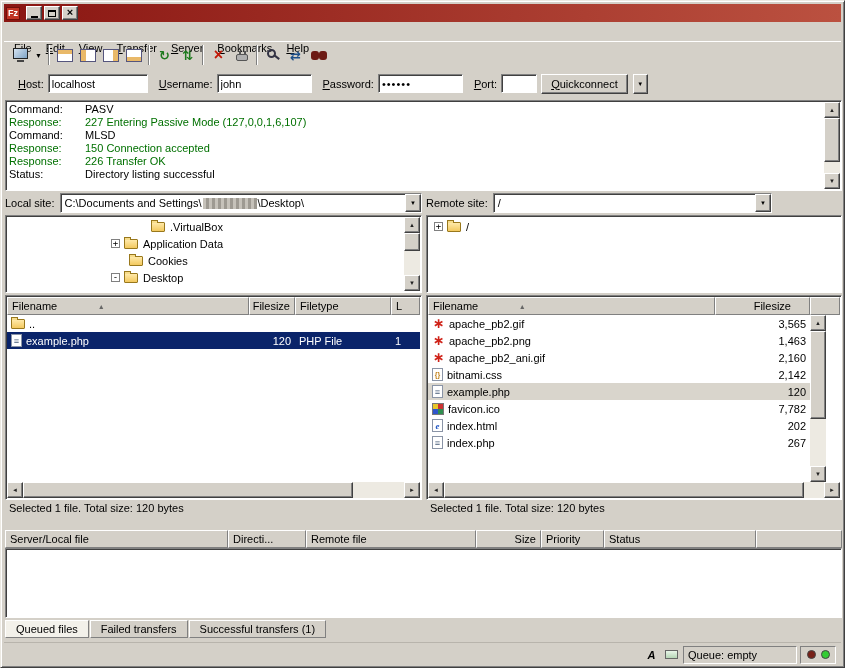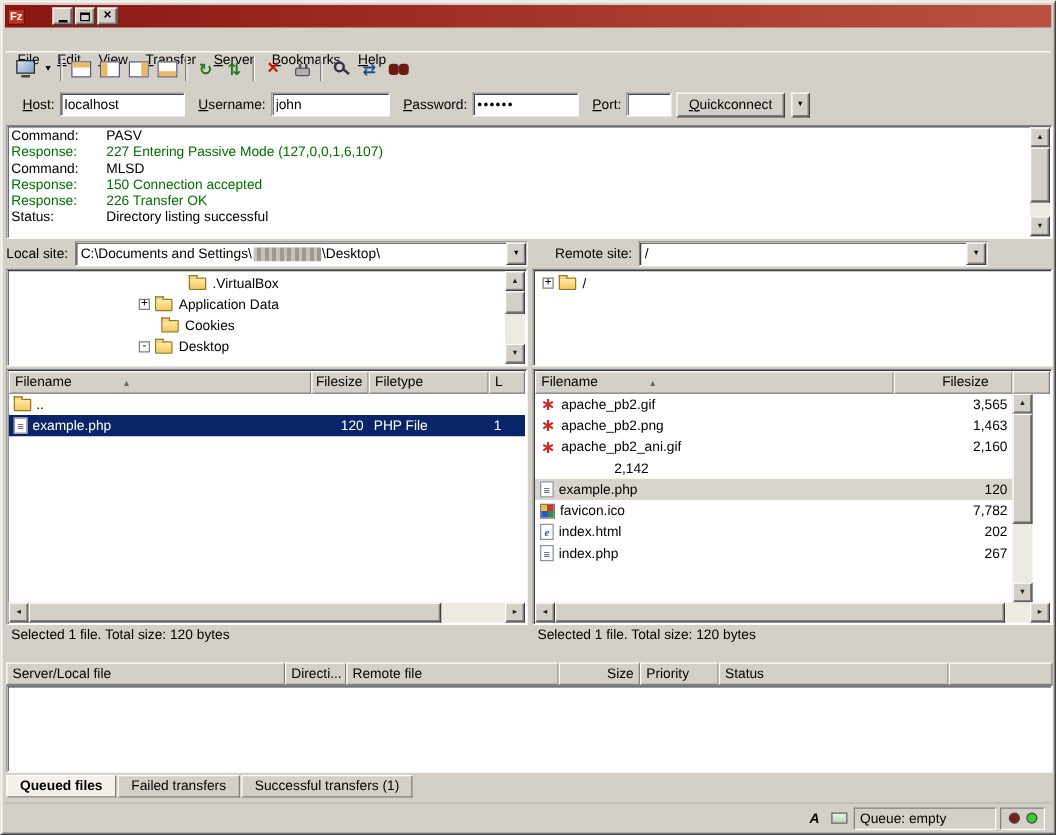--- a/index.html
+++ b/index.html
@@ -8,21 +8,21 @@
 #window{position:relative;width:845px;height:668px;background:var(--face,#d4d0c8);border:1px solid;border-color:#ece9e2 #404040 #404040 #ece9e2;box-shadow:inset 1px 1px 0 #fff,inset -1px -1px 0 #808080}
 button{font:inherit;color:inherit;background:none;border:none;padding:0;margin:0;cursor:default}
 input{font:inherit;color:inherit}
 .abs{position:absolute}
 .raised{background:var(--face,#d4d0c8);border:1px solid;border-color:#fff #404040 #404040 #fff;box-shadow:inset -1px -1px 0 #808080}
 .sunken{background:#fff;border:1px solid;border-color:#808080 #fff #fff #808080;box-shadow:inset 1px 1px 0 #404040}
 .inset{border:1px solid;border-color:#808080 #fff #fff #808080;background:var(--face,#d4d0c8)}
 
 
 .titlebar{left:3px;top:3px;right:3px;height:18px;display:flex;align-items:center;padding:0 2px;background:linear-gradient(90deg,var(--titlebar_left,#8a1612),var(--titlebar_right,#bb5140));color:#fff}
-.logo{width:14px;height:13px;background:#c03424;border:1px solid #70100a;color:#fff;font-size:9px;font-weight:bold;display:flex;align-items:center;justify-content:center;margin-right:20px;flex:none}
+.logo{width:14px;height:13px;background:#c03424;border:1px solid #70100a;color:#fff;font-size:9px;font-weight:bold;display:flex;align-items:center;justify-content:center;margin-right:4px;flex:none}
 .title-text{font-weight:bold;flex:1;white-space:nowrap;overflow:hidden}
 .tb-btn{width:16px;height:14px;margin-left:2px;display:flex;align-items:center;justify-content:center;color:#000;font-size:11px;font-weight:bold;line-height:1;flex:none}
 .gl-min{width:7px;height:2px;background:#000;margin-top:7px}
 .gl-max{width:8px;height:7px;border:1px solid #000;border-top-width:2px}
 .gl-close{margin-top:-1px}
 
 
 .menubar{left:3px;top:37px;right:3px;height:19px;display:flex;align-items:center;padding-left:3px}
 .menu-item{display:inline-block;padding:2px 7px}
 .menu-item::first-letter{text-decoration:underline}
@@ -77,21 +77,21 @@
 .sbtn.t{top:0}.sbtn.b{bottom:0}
 .vthumb{position:absolute;left:0;width:16px}
 .hsb{position:relative;height:16px;background:#edeae2;flex:none}
 .hbtn{position:absolute;top:0;width:16px;height:16px;display:flex;align-items:center;justify-content:center;font-size:6px;color:#222;line-height:1}
 .hbtn.l{left:0}.hbtn.r{right:0}
 .hthumb{position:absolute;top:0;height:16px}
 
 
 .siterow{top:192px;height:20px;display:flex;align-items:center}
 .siterow.ls{left:4px;width:417px}
-.siterow.rs{left:443px;width:346px}
+.siterow.rs{left:425px;width:346px}
 .site-label{flex:none;padding-right:5px;white-space:nowrap}
 .combo{flex:1;height:20px;display:flex;align-items:stretch;background:#fff;border:1px solid;border-color:#808080 #fff #fff #808080;box-shadow:inset 1px 1px 0 #404040}
 .combo-text{flex:1;display:flex;align-items:center;padding:0 4px;white-space:nowrap;overflow:hidden}
 .combo-btn{width:16px;display:flex;align-items:center;justify-content:center;font-size:6px;flex:none}
 .redacted{display:inline-block;width:54px;height:11px;margin:0 1px;background:repeating-linear-gradient(90deg,#c6c2ba 0 3px,#9e9a92 3px 6px)}
 .treepane{top:214px;height:78px}
 .treepane.lt{left:4px;width:417px}
 .treepane.rt{left:425px;width:416px}
 .tree-inner{position:absolute;left:1px;top:2px;right:18px;bottom:1px;overflow:hidden}
 .tree-inner.full{right:2px}
@@ -133,25 +133,25 @@
 .icon-page.php::before{content:"≡";font-size:9px;color:#445a77}
 .icon-ico{width:12px;height:12px;border:1px solid #777;background:conic-gradient(#cc3333 0 25%,#2f8f4f 0 50%,#2f55cc 0 75%,#e8c82a 0)}
 
 
 .liststatus{top:501px;height:20px;display:flex;padding-left:4px;white-space:nowrap}
 .liststatus.l{left:4px;width:417px}
 .liststatus.r{left:425px;width:416px}
 
 
 .qhead{left:4px;top:529px;width:837px;height:18px;display:flex}
-.q1{width:223px}.q2{width:49px}.q3{width:170px}.q4{width:65px;justify-content:flex-end}.q5{width:63px}.q6{width:184px}.q7{flex:1}
+.q1{width:223px}.q2{width:78px}.q3{width:170px}.q4{width:65px;justify-content:flex-end}.q5{width:63px}.q6{width:152px}.q7{flex:1}
 .qbody{left:4px;top:547px;width:837px;height:70px}
 .tabs{left:4px;top:619px;height:18px;display:flex}
 .tab{height:18px;padding:2px 10px;background:var(--face,#d4d0c8);border:1px solid;border-color:#fff #808080 #808080 #fff;margin-right:1px;white-space:nowrap}
-.tab.active{background:#f3f1ea;font-weight:bold}
+.tab.active{background:#f3f1ea;font-weight:normal}
 
 
 .statusbar{left:3px;top:641px;right:3px;height:24px;display:flex;align-items:center;justify-content:flex-end;gap:3px;padding-right:5px;border-top:1px solid #b8b4ac}
 .sb-ico{width:17px;height:16px;display:flex;align-items:center;justify-content:center;font-weight:bold;font-style:italic}
 .kbd{width:13px;height:9px;border:1px solid #666;background:linear-gradient(#e8f5e8,#b6d6b6)}
 .queuebox{width:114px;height:18px;display:flex;align-items:center;padding:0 4px;white-space:nowrap}
 .ledbox{width:36px;height:18px;display:flex;align-items:center;justify-content:center;gap:5px}
 .led{width:9px;height:9px;border-radius:50%;border:1px solid #444}
 .led.off{background:var(--led_off,#772018)}
 .led.on{background:var(--led_on,#33cc33)}
@@ -415,20 +415,24 @@
               <span class="fcell fr-size">1,463</span>
             </div>
           <div class="frow">
               <span class="fcell fr-name">
                 <span class="fico icon-star"></span>
                 <span>apache_pb2_ani.gif</span>
               </span>
               <span class="fcell fr-size">2,160</span>
             </div>
           <div class="frow">
+              <span class="fcell fr-name">
+                <span class="fico icon-page css"></span>
+                <span>bitnami.css</span>
+              </span>
               <span class="fcell fr-size">2,142</span>
             </div>
           <div class="frow seli">
               <span class="fcell fr-name">
                 <span class="fico icon-page php"></span>
                 <span>example.php</span>
               </span>
               <span class="fcell fr-size">120</span>
             </div>
           <div class="frow">

